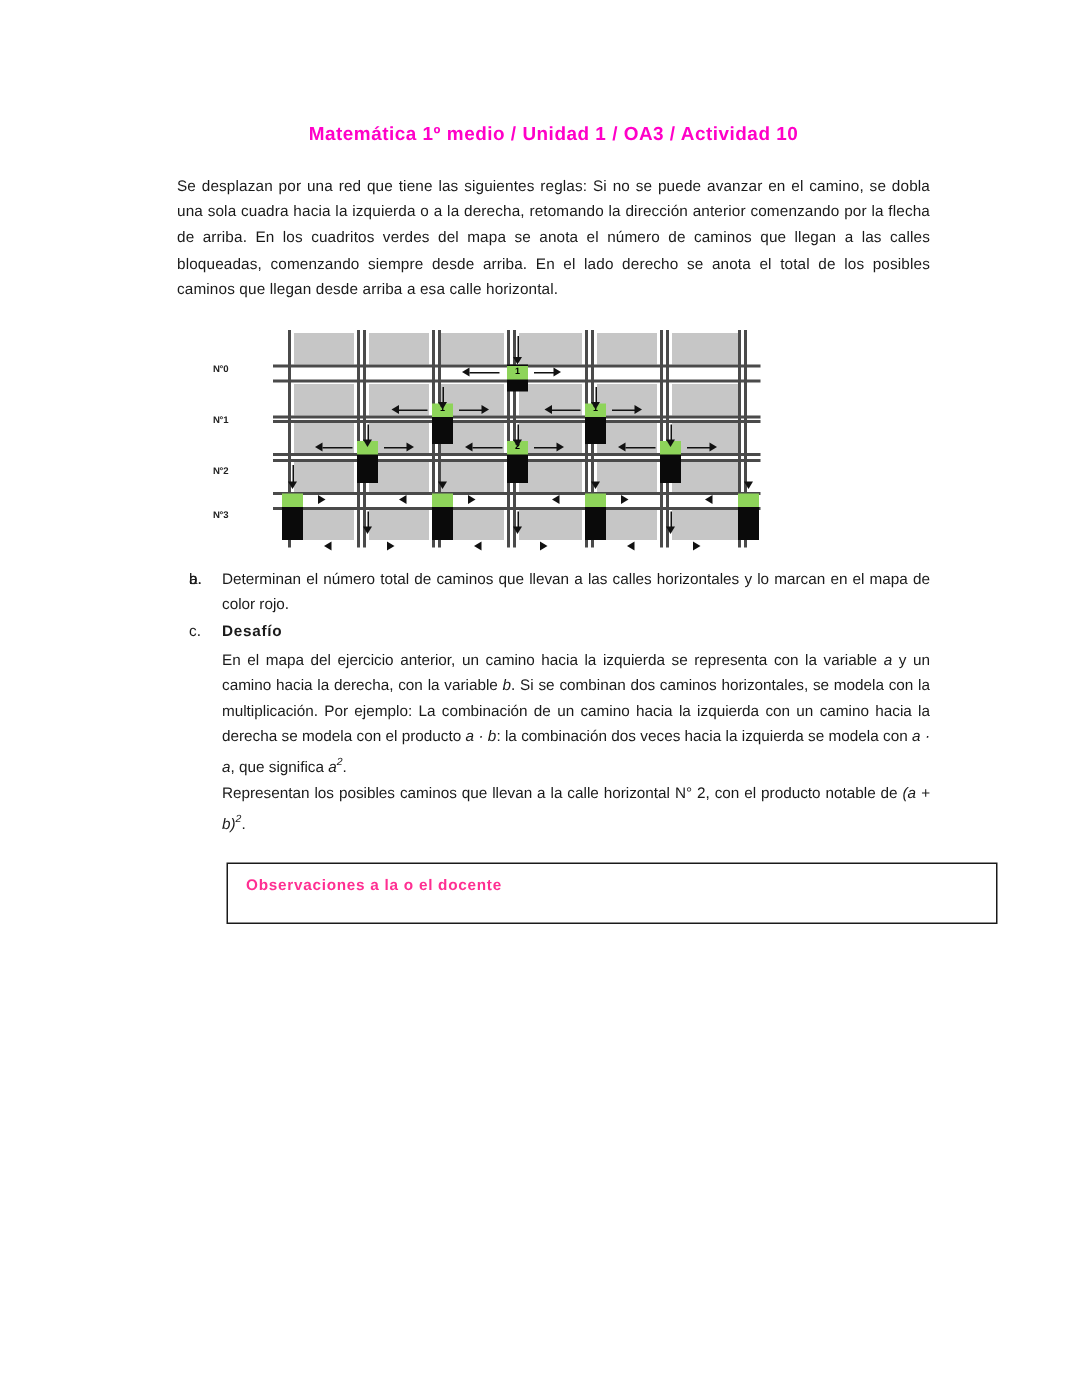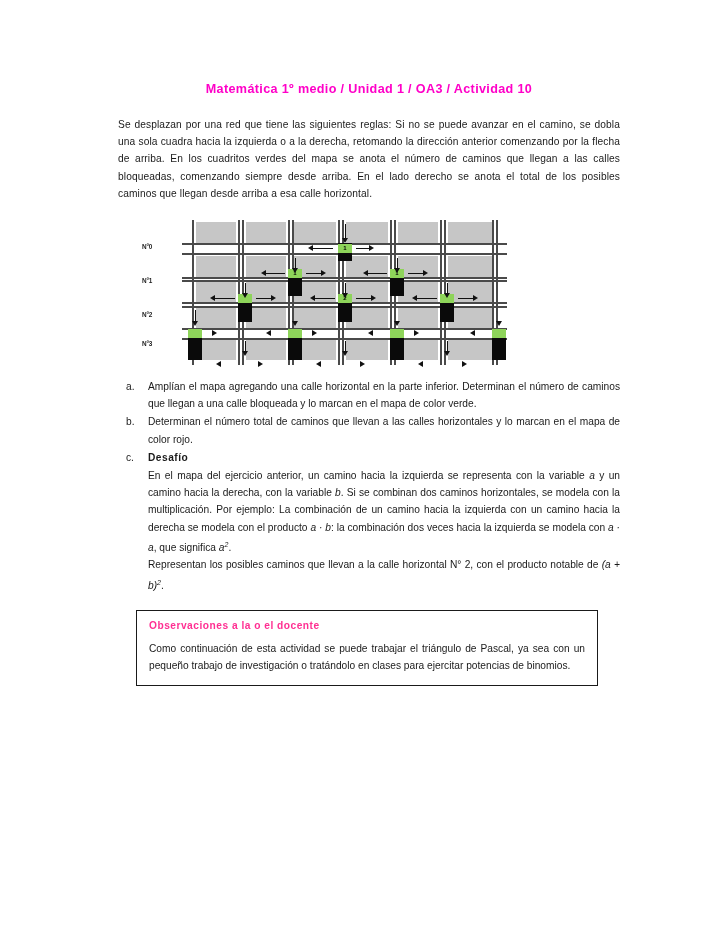--- a/index.html
+++ b/index.html
@@ -145,22 +145,22 @@
     font-size: 10.2px;
     line-height: 17.2px;
     text-align: justify;
     margin: 0;
   }
   .ital { font-style: italic; }
   sup { font-size: 7px; }
   
   .obs-box {
     margin-top: 16px;
-    margin-left: 18px;
-    width: 462px;
+    margin-left: 33px;
+    width: 514px;
     border: 1.4px solid #1a1a1a;
     padding: 9px 12px 10px 12px;
     box-sizing: border-box;
   }
   .obs-title {
     color: #ff2f92;
     font-size: 10.2px;
     font-weight: bold;
     letter-spacing: 0.5px;
     margin: 0 0 9px 0;
@@ -346,37 +346,35 @@
         <div class="ar ar-right" style="left:178px; top:141px;"></div>
         <div class="ar ar-left" style="left:236px; top:141px;"></div>
         <div class="ar ar-right" style="left:280px; top:141px;"></div>
 
       </div>
     </div>
 
     <ol class="abc">
       <li>
         <span class="marker">a.</span>
-        <span class="txt">Amplían el mapa agregando una calle horizontal en la parte inferior. Determinan el número de caminos que llegan a una calle bloqueada y lo marcan en el mapa de color verde.</span>
       </li>
       <li>
         <span class="marker">b.</span>
         <span class="txt">Determinan el número total de caminos que llevan a las calles horizontales y lo marcan en el mapa de color rojo.</span>
       </li>
       <li class="bold-item">
         <span class="marker">c.</span>
         <span class="txt">Desafío</span>
       </li>
     </ol>
 
     <div style="padding-left:30px;">
       <p class="sub-para"><span>En el mapa del ejercicio anterior, un camino hacia la izquierda se representa con la variable </span><span class="ital">a</span><span> y un camino hacia la derecha, con la variable </span><span class="ital">b</span><span>. Si se combinan dos caminos horizontales, se modela con la multiplicación. Por ejemplo: La combinación de un camino hacia la izquierda con un camino hacia la derecha se modela con el producto </span><span class="ital">a · b</span><span>: la combinación dos veces hacia la izquierda se modela con </span><span class="ital">a · a</span><span>, que significa </span><span class="ital">a</span><sup class="ital">2</sup><span>.</span></p>
 
       <p class="sub-para"><span>Representan los posibles caminos que llevan a la calle horizontal N° 2, con el producto notable de </span><span class="ital">(a + b)</span><sup class="ital">2</sup><span>.</span></p>
     </div>
 
     <div class="obs-box">
       <div class="obs-title">Observaciones a la o el docente</div>
-      <p class="obs-body">Como continuación de esta actividad se puede trabajar el triángulo de Pascal, ya sea con un pequeño trabajo de investigación o tratándolo en clases para ejercitar potencias de binomios.</p>
     </div>
 
   </div>
 </div>
 
 </body></html>

